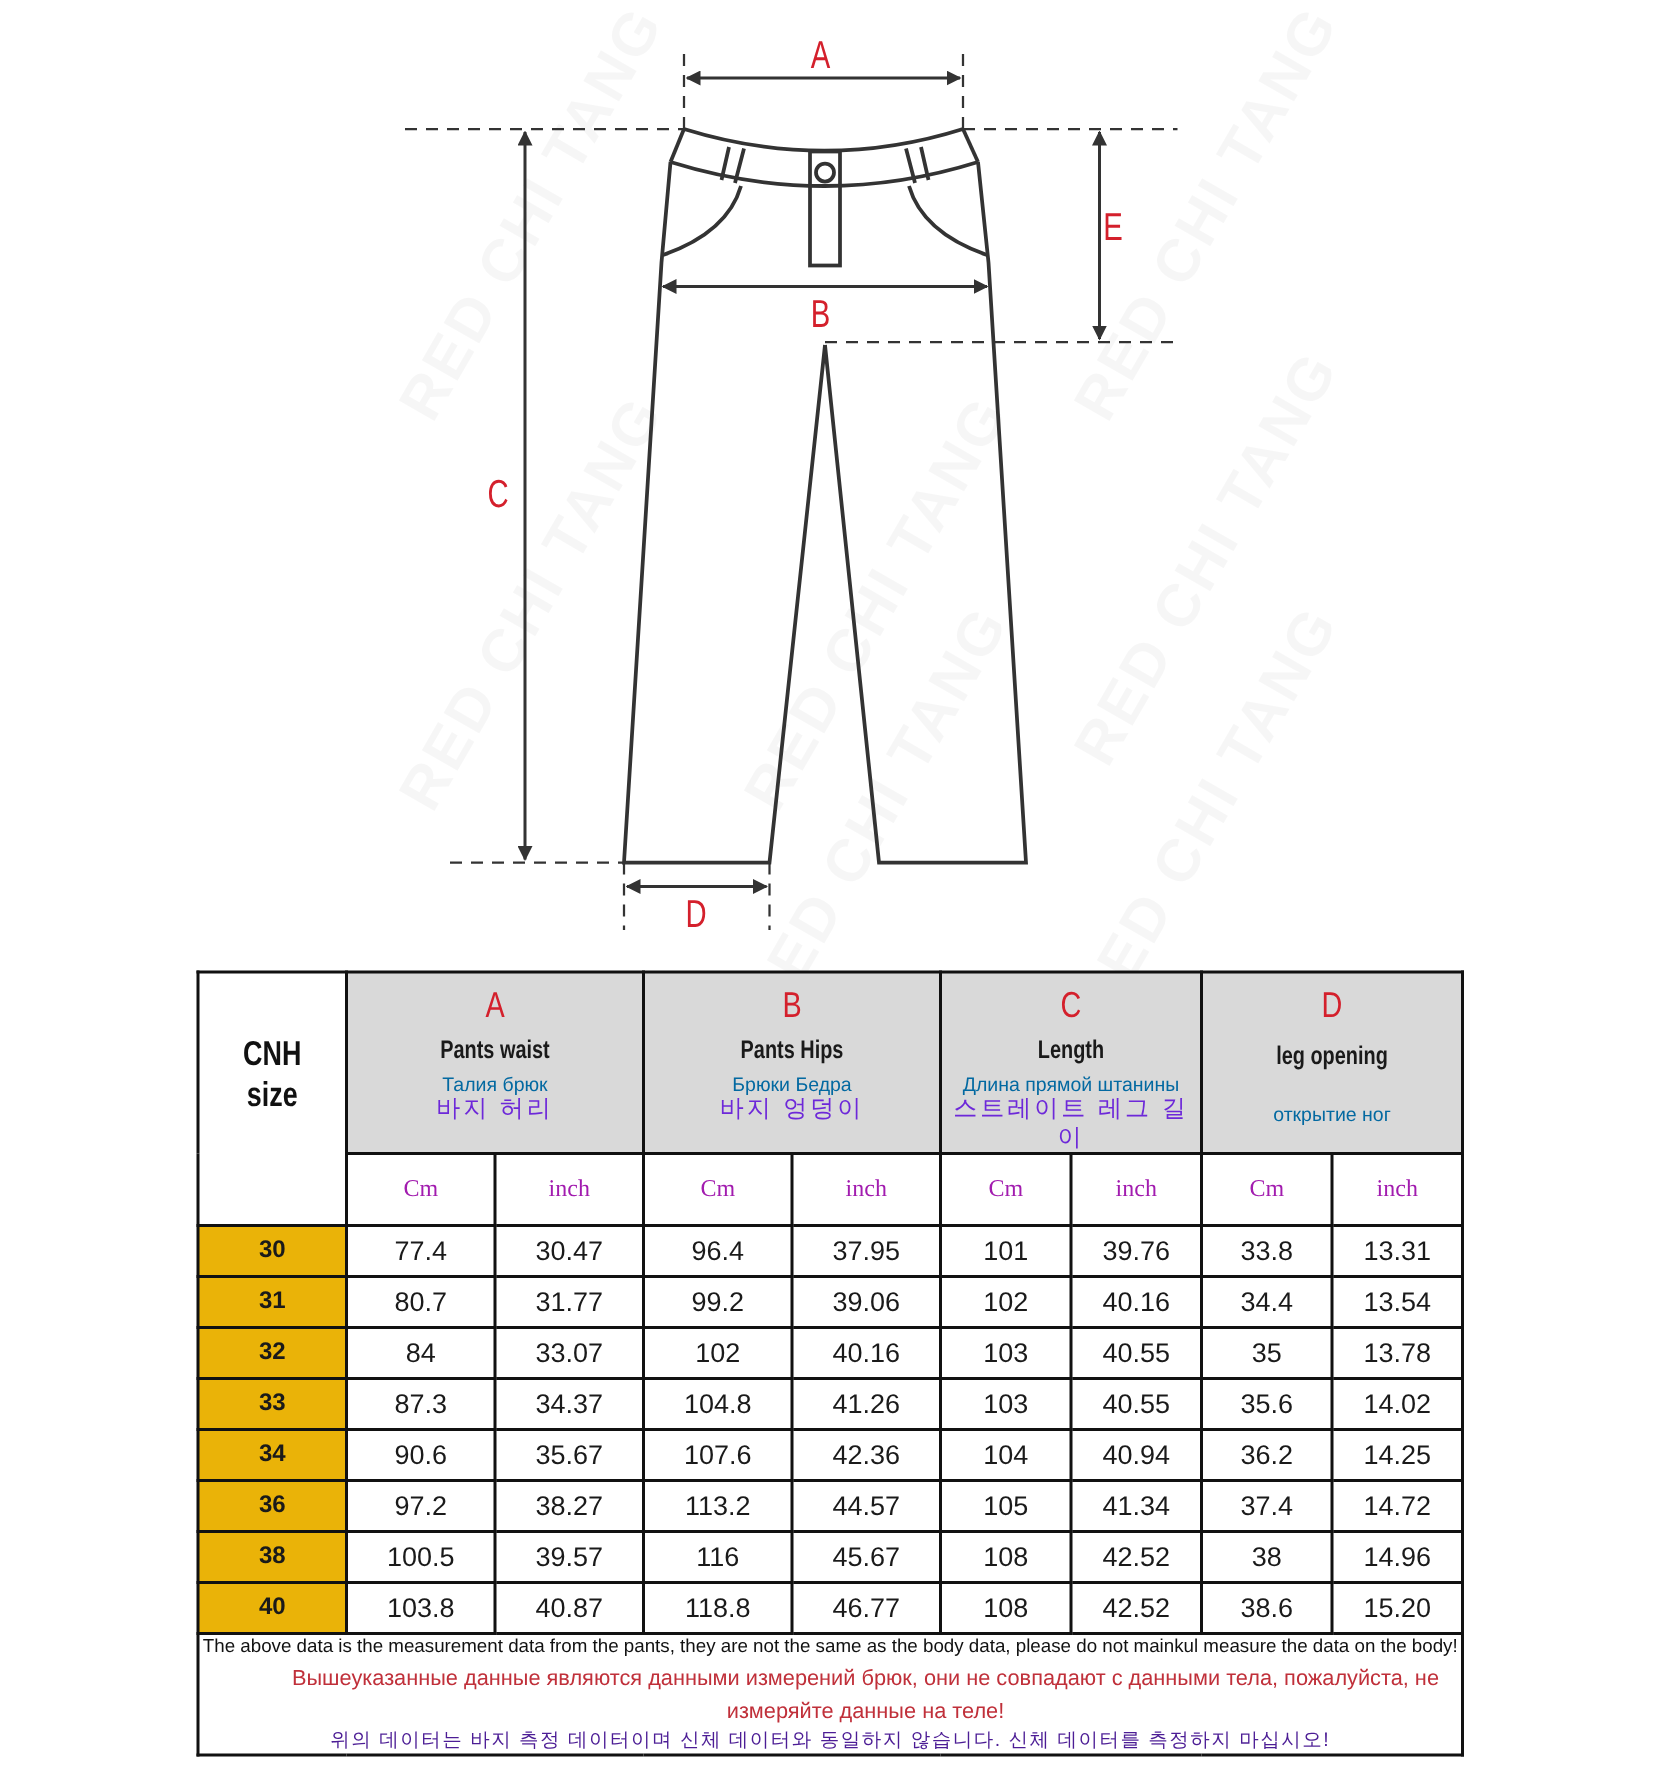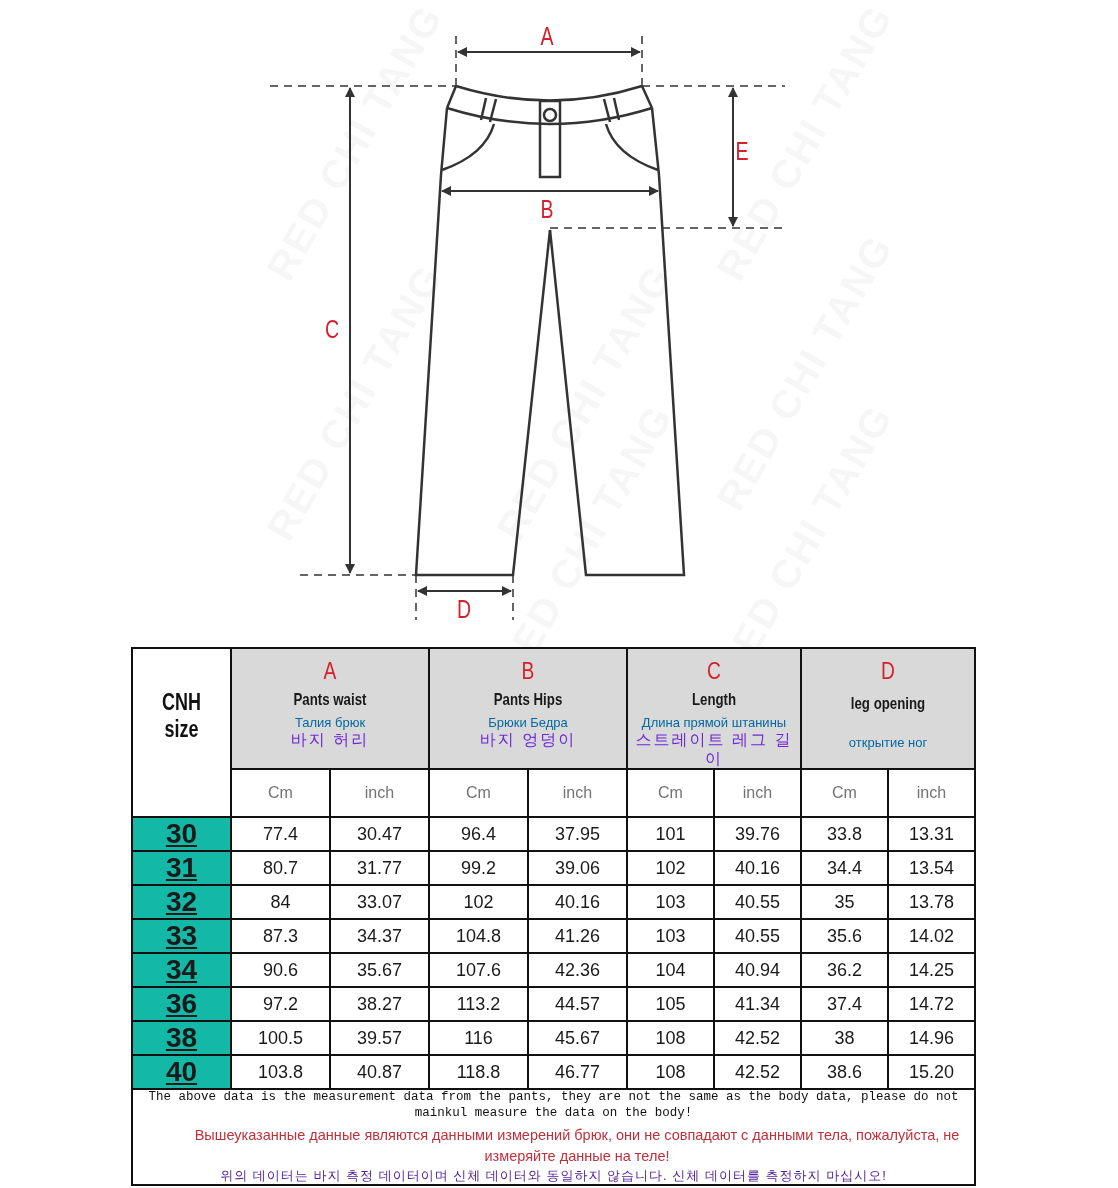--- a/index.html
+++ b/index.html
@@ -10,25 +10,25 @@
   .watermark { position: absolute; color: rgba(0,0,0,0.035); font-size: 40px; font-weight: bold; transform: rotate(-60deg); white-space: nowrap; letter-spacing: 2px; }
 
   table.size { position: absolute; left: 131px; top: 647px; border-collapse: collapse; table-layout: fixed; }
   table.size td { border: 2px solid #111; text-align: center; padding: 0; }
   .hdr-gray { background: #d9d9d9; vertical-align: top; }
   .hdr-letter { color: #d4202c; font-size: 24px; display: block; margin-top: 10px; line-height: 1; transform: scaleX(0.8); }
   .hdr-en { display: block; font-size: 17px; font-weight: bold; color: #1a1a1a; transform: scaleX(0.78); margin-top: 8px; line-height: 1.1; }
   .hdr-ru { display: block; font-size: 13px; color: #0369a1; margin-top: 6px; line-height: 1.1; }
   .hdr-ko { display: block; font-size: 16px; color: #6d28d9; line-height: 1.2; letter-spacing: 2px; }
   .cnh { font-weight: bold; font-size: 23px; color: #111; transform: scaleX(0.78); display: inline-block; }
-  .unit { font-size: 16px; color: #737373; height: 46px; }
-  .sizecell { background: #14b8a6; font-weight: bold; font-size: 28px; color: #1a1a1a; text-decoration: underline; }
+  .unit { font-size: 16px; color: #a21caf; height: 46px; font-family: Liberation Serif, serif; }
+  .sizecell { background: #eab308; font-weight: bold; font-size: 16px; color: #1a1a1a; }
   .val { font-size: 18px; color: #1a1a1a; height: 32px; }
   .note { padding: 4px 4px; line-height: 1.25; }
-  .note-en { font-family: Liberation Mono, monospace; font-size: 12.5px; color: #111; display: block; }
+  .note-en { font-family: Liberation Sans, sans-serif; font-size: 12.5px; color: #111; display: block; }
   .note-ru { font-size: 14.5px; color: #c0303a; display: block; margin-top: 3px; line-height: 1.5; margin-left: 47px; }
   .note-ko { font-size: 13px; color: #4c1d95; display: block; letter-spacing: 1px; }
 </style>
 </head>
 <body>
 
 <div class="diagram">
   <div class="watermark" style="left:200px;top:120px;">RED CHI TANG</div>
   <div class="watermark" style="left:650px;top:120px;">RED CHI TANG</div>
   <div class="watermark" style="left:200px;top:380px;">RED CHI TANG</div>

